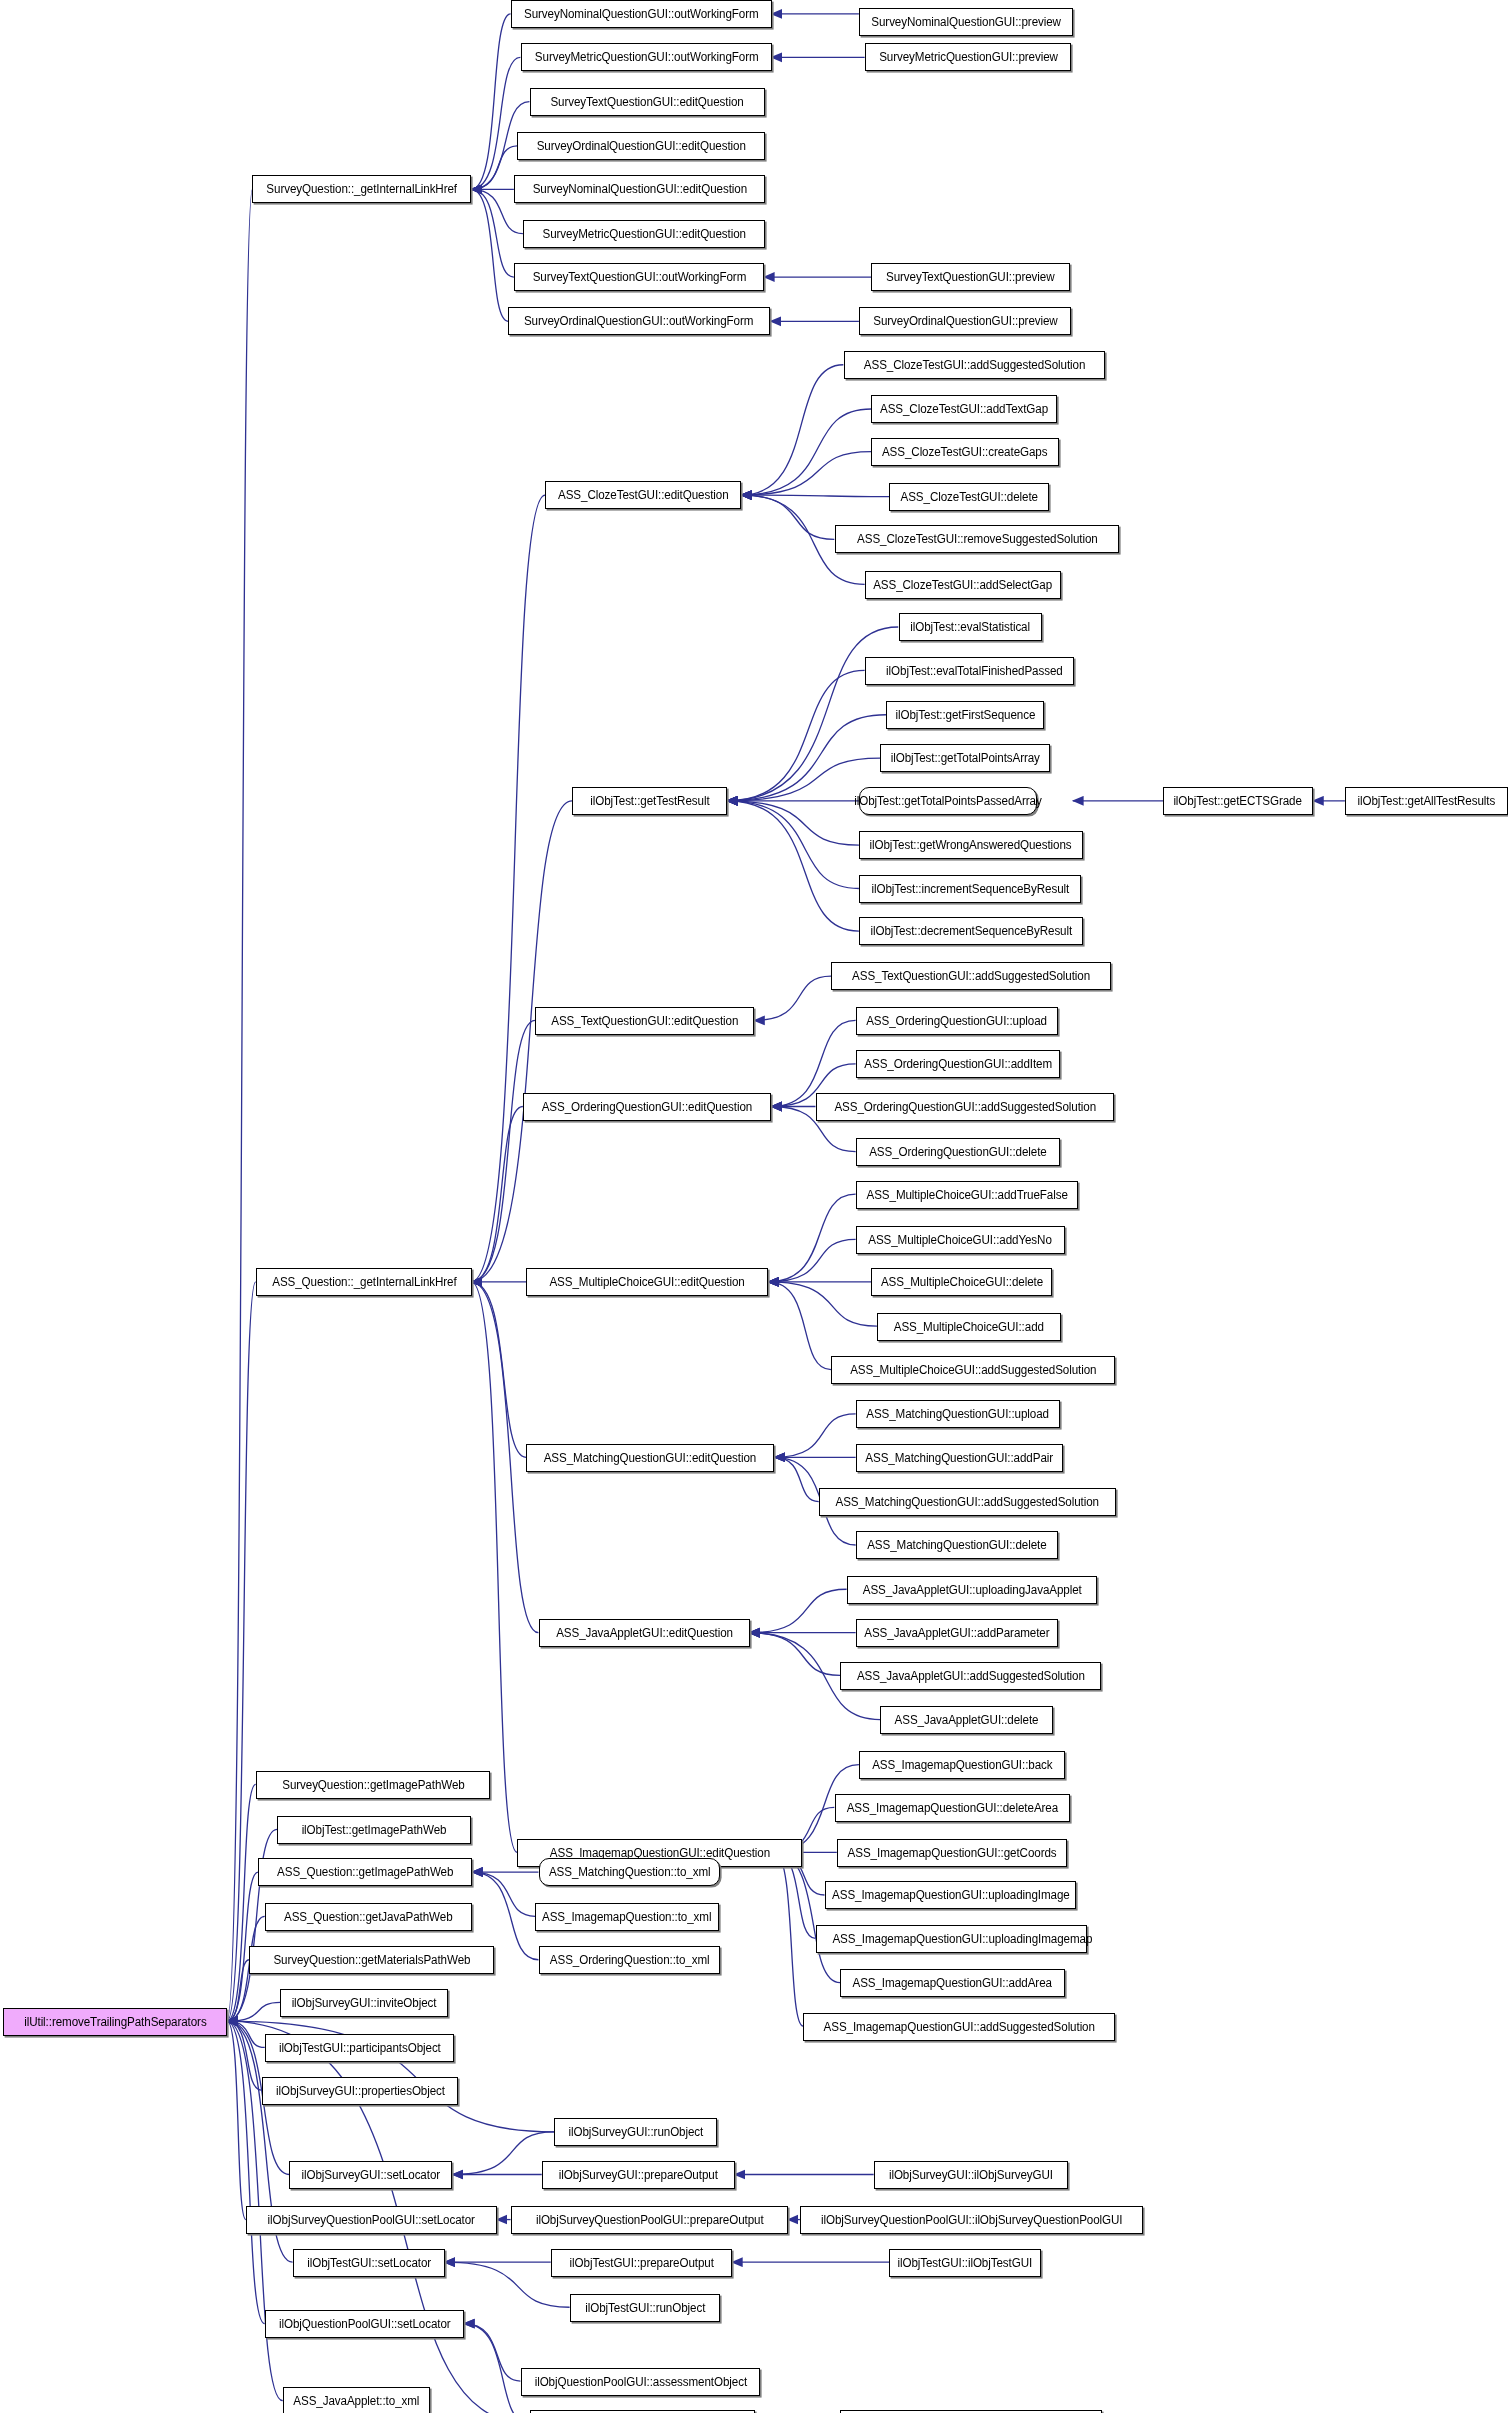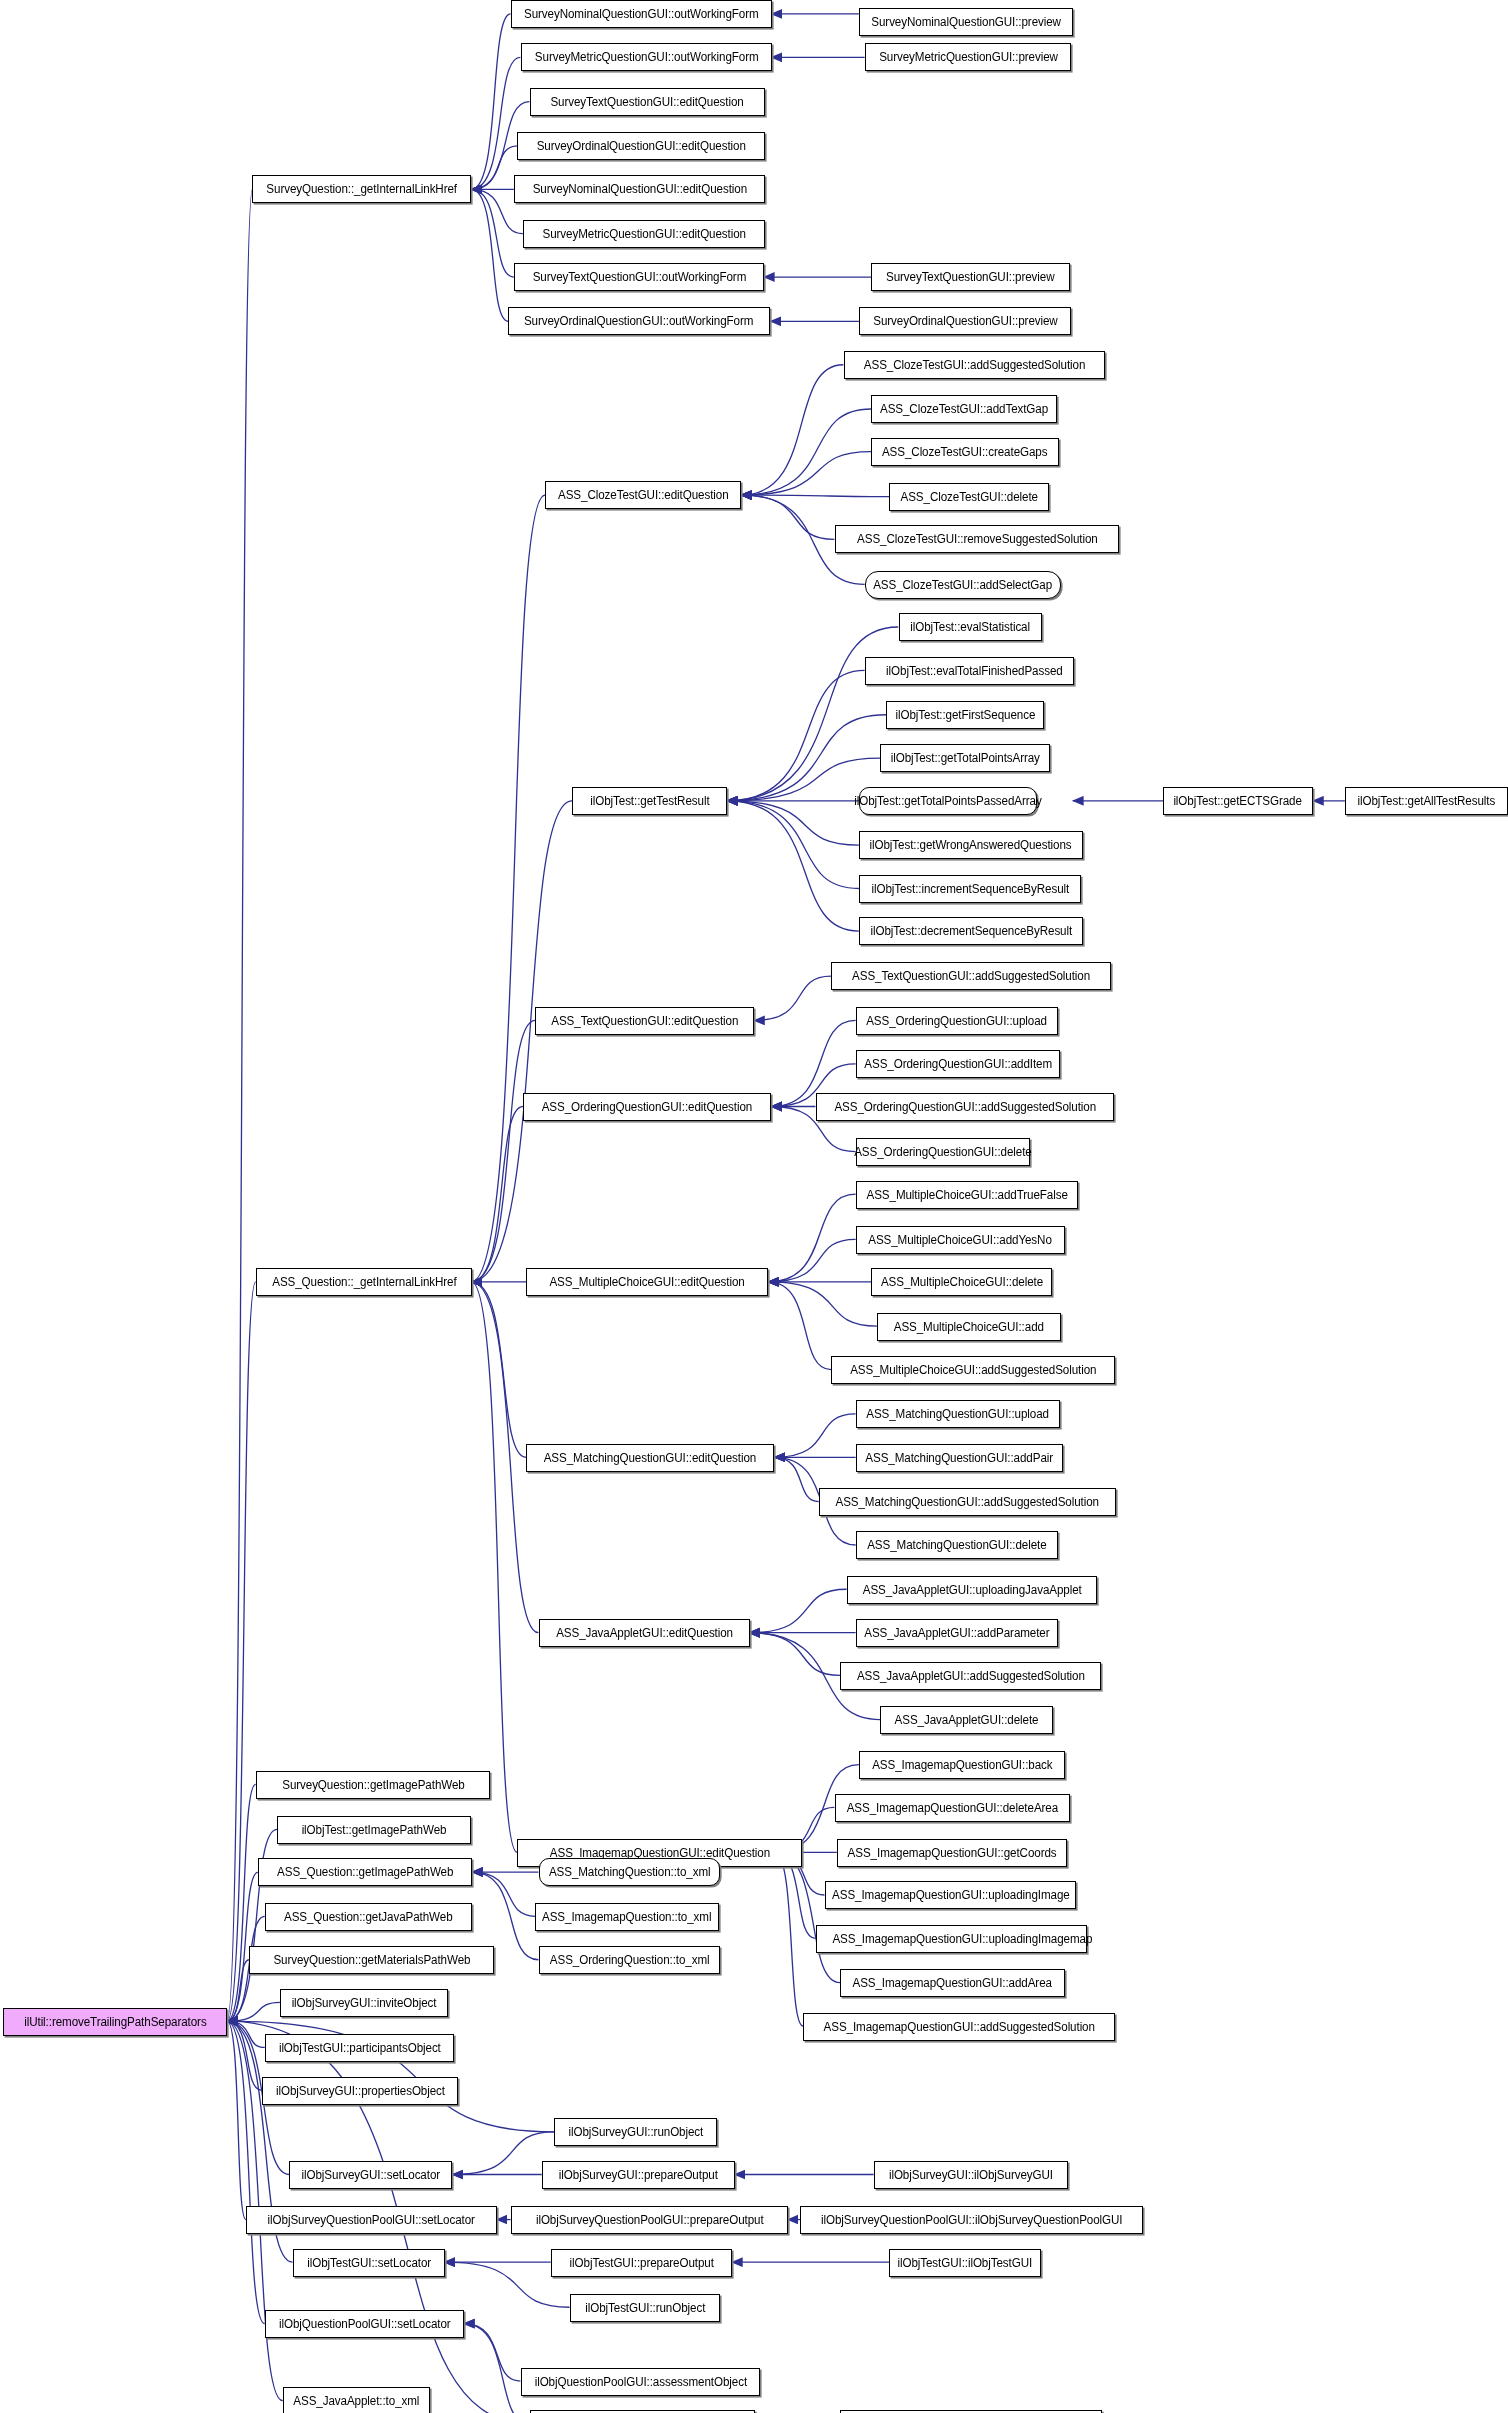--- a/index.html
+++ b/index.html
@@ -197,21 +197,21 @@
       </div>
       <div class="node" style="left: 871px; top: 438px; width: 188px;">
         <span class="lbl">ASS_ClozeTestGUI::createGaps</span>
       </div>
       <div class="node" style="left: 889px; top: 483px; width: 160px;">
         <span class="lbl">ASS_ClozeTestGUI::delete</span>
       </div>
       <div class="node" style="left: 835px; top: 525px; width: 284px;">
         <span class="lbl">ASS_ClozeTestGUI::removeSuggestedSolution</span>
       </div>
-      <div class="node" style="left: 865px; top: 571px; width: 196px; border-radius: 13px;">
+      <div class="node" style="left: 865px; top: 571px; width: 196px;">
         <span class="lbl">ASS_ClozeTestGUI::addSelectGap</span>
       </div>
       <div class="node" style="left: 545px; top: 481px; width: 196px;">
         <span class="lbl">ASS_ClozeTestGUI::editQuestion</span>
       </div>
       <div class="node" style="left: 899px; top: 613px; width: 143px;">
         <span class="lbl">ilObjTest::evalStatistical</span>
       </div>
       <div class="node" style="left: 865px; top: 657px; width: 209px; justify-content: flex-end;">
         <span class="lbl">ilObjTest::evalTotalFinishedPassed</span>
@@ -251,21 +251,21 @@
       </div>
       <div class="node" style="left: 856px; top: 1007px; width: 202px;">
         <span class="lbl">ASS_OrderingQuestionGUI::upload</span>
       </div>
       <div class="node" style="left: 856px; top: 1050px; width: 204px;">
         <span class="lbl">ASS_OrderingQuestionGUI::addItem</span>
       </div>
       <div class="node" style="left: 816px; top: 1093px; width: 298px;">
         <span class="lbl">ASS_OrderingQuestionGUI::addSuggestedSolution</span>
       </div>
-      <div class="node" style="left: 856px; top: 1138px; width: 174px;">
+      <div class="node" style="left: 856px; top: 1138px; width: 204px;">
         <span class="lbl">ASS_OrderingQuestionGUI::delete</span>
       </div>
       <div class="node" style="left: 523px; top: 1093px; width: 248px;">
         <span class="lbl">ASS_OrderingQuestionGUI::editQuestion</span>
       </div>
       <div class="node" style="left: 856px; top: 1181px; width: 222px;">
         <span class="lbl">ASS_MultipleChoiceGUI::addTrueFalse</span>
       </div>
       <div class="node" style="left: 856px; top: 1226px; width: 209px;">
         <span class="lbl">ASS_MultipleChoiceGUI::addYesNo</span>

